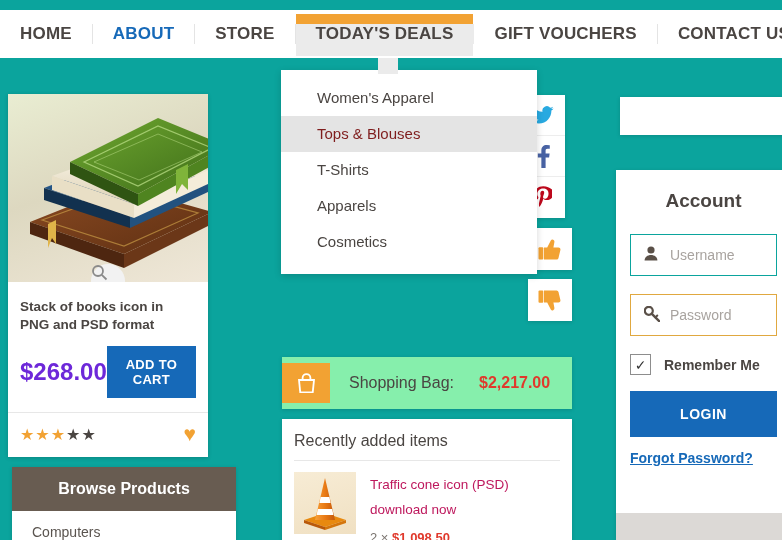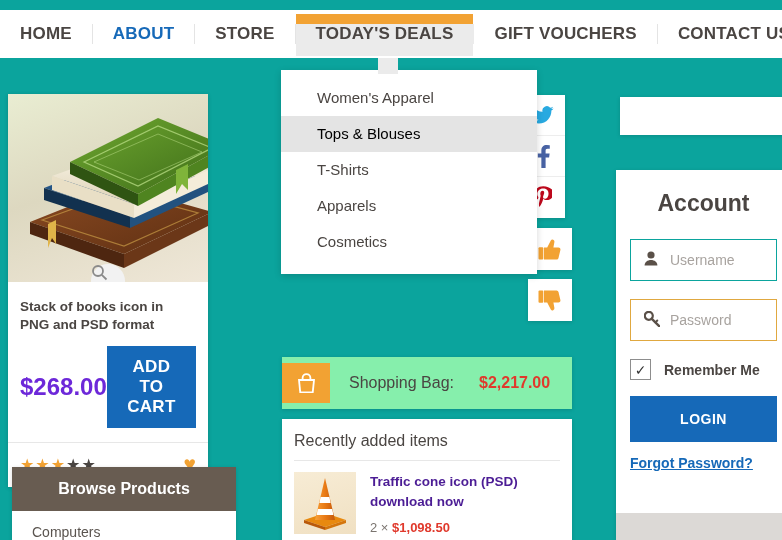--- a/index.html
+++ b/index.html
@@ -55,21 +55,21 @@
     background: #ffffff;
     box-shadow: 0 2px 7px rgba(0,0,0,.16);
     padding: 10px 0 14px;
     z-index: 5;
   }
   .dd-item {
     padding: 8px 0 8px 36px;
     font-size: 15px; color: #4a4542;
     line-height: 20px;
   }
-  .dd-item.sel { background: #e4e4e4; color: #000000; }
+  .dd-item.sel { background: #e4e4e4; color: #7f1d1d; }
 
   
   .product-card {
     position: absolute; left: 8px; top: 94px; width: 200px;
     background: #ffffff;
     box-shadow: 0 1px 4px rgba(0,0,0,.18);
   }
   .prod-img {
     position: relative; height: 188px; overflow: hidden;
     background: linear-gradient(160deg,#e9edd2 0%,#ddd8c0 45%,#efe7d8 100%);
@@ -85,21 +85,21 @@
   }
   .prod-body { padding: 16px 12px 0; }
   .prod-title {
     font-size: 13.5px; font-weight: bold; color: #4a4542;
     line-height: 18px; margin-bottom: 12px;
   }
   .prod-row { display: flex; align-items: center; justify-content: space-between; padding-bottom: 14px; }
   .prod-price { font-size: 24px; font-weight: bold; color: #6d28d9; }
   .btn-cart {
     background: #1669b8; color: #ffffff;
-    font-size: 17px; font-weight: bold; letter-spacing: .3px;
+    font-size: 13px; font-weight: bold; letter-spacing: .3px;
     padding: 11px 14px; border: none;
   }
   .prod-foot {
     border-top: 1px solid #e7e7e7;
     display: flex; align-items: center; justify-content: space-between;
     padding: 9px 12px 11px;
   }
   .stars { font-size: 16px; letter-spacing: 1px; }
   .star-on { color: #f2a233; }
   .star-off { color: #4a4542; }
@@ -165,36 +165,36 @@
   }
   .recent-title { font-size: 16px; color: #4a4542; padding: 13px 0 10px 12px; }
   .recent-sep { height: 1px; background: #e7e7e7; margin: 0 12px; }
   .recent-row { display: flex; padding: 11px 12px 0; }
   .recent-thumb {
     width: 62px; height: 62px; flex: 0 0 62px; position: relative;
     background: linear-gradient(165deg,#f7ecd5 0%,#f0e0c2 100%);
     overflow: hidden;
   }
   .recent-info { padding-left: 14px; }
-  .recent-name { font-size: 13.5px; color: #4c1d95; line-height: 20px; font-weight: bold; }
+  .recent-name { font-size: 13.5px; color: #be185d; line-height: 25px; }
   .recent-price { font-size: 13px; color: #e0392c; font-weight: bold; margin-top: 8px; }
   .recent-qty { color: #7a746f; font-weight: normal; }
 
   
   .top-white-box {
     position: absolute; left: 620px; top: 97px; width: 175px; height: 38px;
     background: #ffffff; box-shadow: 0 1px 4px rgba(0,0,0,.15);
   }
   .account-panel {
     position: absolute; left: 616px; top: 170px; width: 175px; height: 370px;
     background: #ffffff; box-shadow: 0 1px 4px rgba(0,0,0,.15);
     padding: 0 14px;
   }
   .account-title {
-    text-align: center; font-size: 23px; font-weight: bold; color: #4a4542;
+    text-align: center; font-size: 19px; font-weight: bold; color: #4a4542;
     padding: 20px 0 22px;
   }
   .field {
     height: 42px; display: flex; align-items: center;
     border: 1px solid #0ba49d; background: #ffffff;
     padding-left: 13px; margin-bottom: 18px;
   }
   .field.pw { border-color: #e0a840; }
   .field-icon { color: #5a5048; font-size: 15px; width: 26px; }
   .field-ph { color: #a8a39f; font-size: 14px; }

